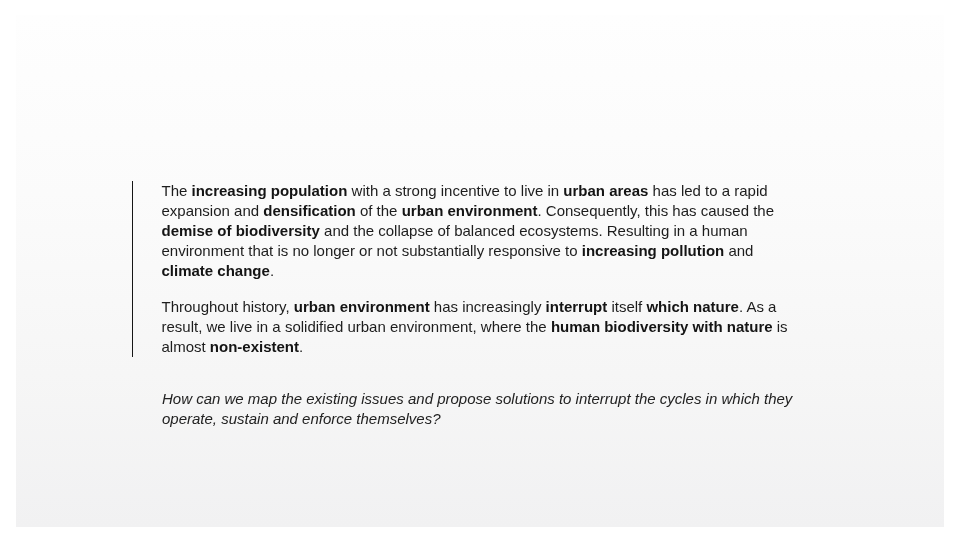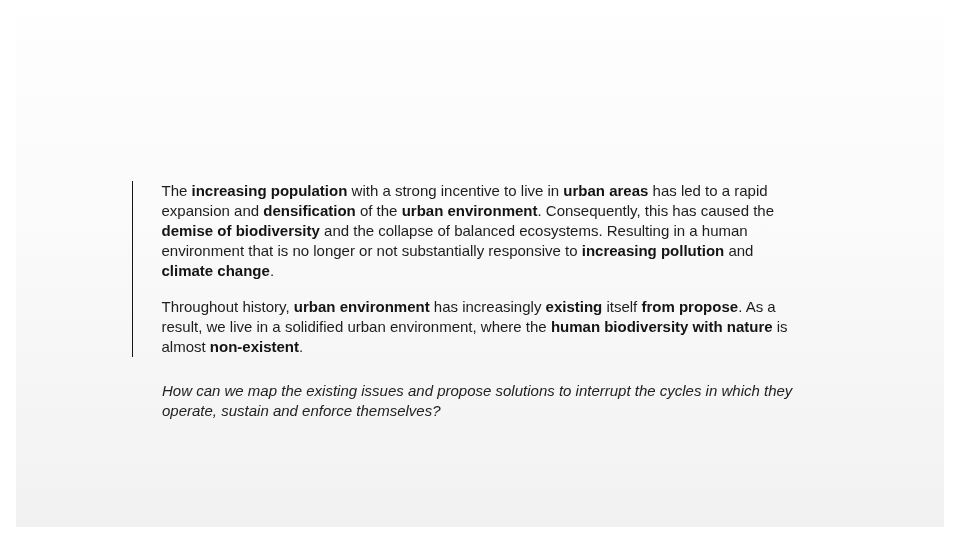--- a/index.html
+++ b/index.html
@@ -43,32 +43,32 @@
     width: 640px;
   }
   .quote p + p {
     margin-top: 16px;
   }
   .quote b, .question b {
     font-weight: 700;
     color: #141414;
   }
   .question {
-    margin-top: 24px;
+    margin-top: 32px;
     margin-left: 30px;
     font-style: italic;
     color: #222222;
   }
 </style>
 </head>
 <body>
 
 <div class="page">
   <div class="slide">
     <div class="text-block">
       <div class="quote">
         <p>The <b>increasing population</b> with a strong incentive to live in <b>urban areas</b> has led to a rapid expansion and <b>densification</b> of the <b>urban environment</b>. Consequently, this has caused the <b>demise of biodiversity</b> and the collapse of balanced ecosystems. Resulting in a human environment that is no longer or not substantially responsive to <b>increasing pollution</b> and <b>climate change</b>.</p>
-        <p>Throughout history, <b>urban environment</b> has increasingly <b>existing</b> itself <b>from propose</b>. As a result, we live in a solidified urban environment, where the <b>human biodiversity with nature</b> is almost <b>non-existent</b>.</p>
+        <p>Throughout history, <b>urban environment</b> has increasingly <b>interrupt</b> itself <b>which nature</b>. As a result, we live in a solidified urban environment, where the <b>human biodiversity with nature</b> is almost <b>non-existent</b>.</p>
       </div>
       <p class="question">How can we map the existing issues and propose solutions to interrupt the cycles in which they operate, sustain and enforce themselves?</p>
     </div>
   </div>
 </div>
 
 </body></html>

